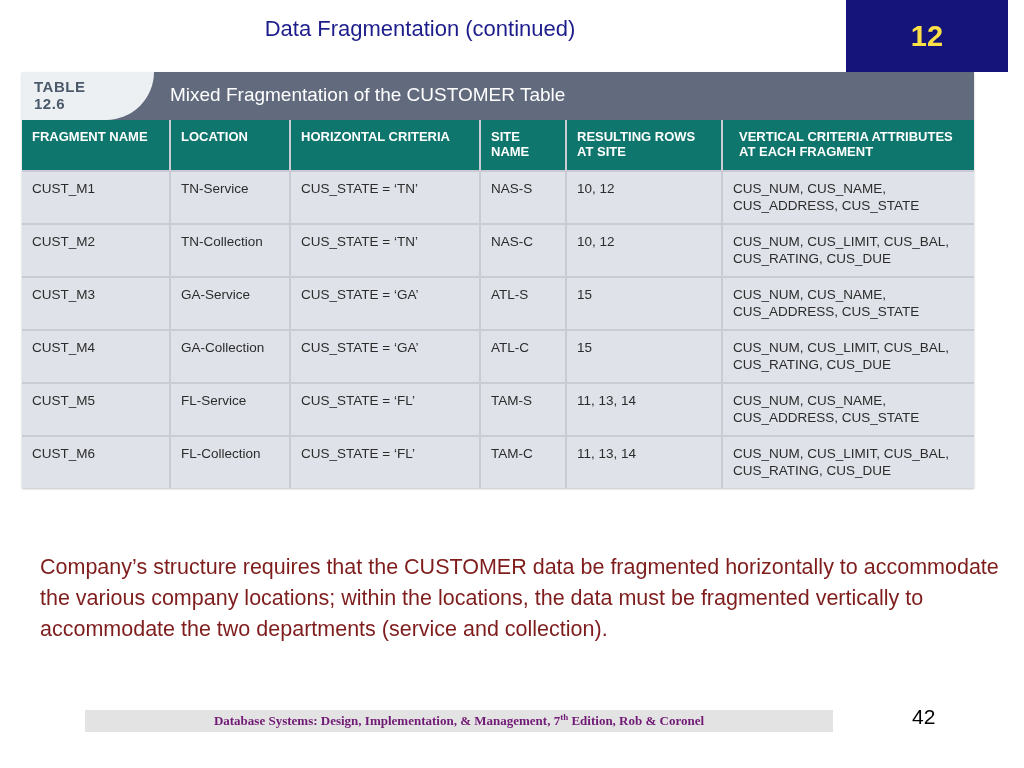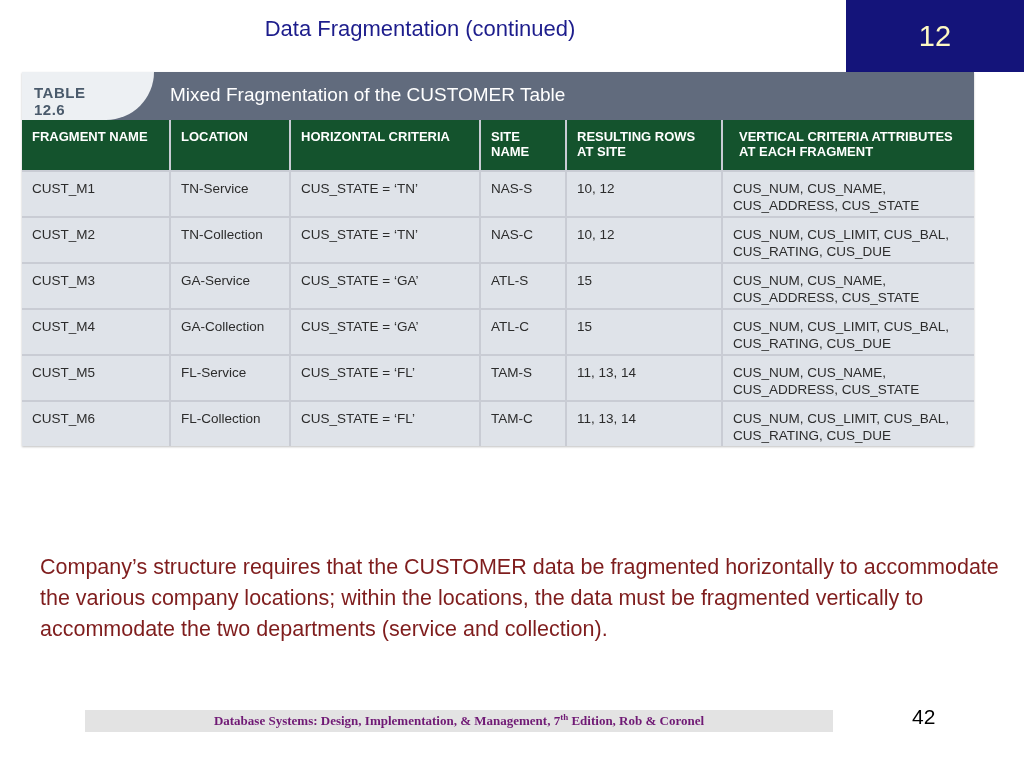--- a/index.html
+++ b/index.html
@@ -25,26 +25,26 @@
     font-size: 22px;
     color: #1d1d8c;
     font-family: "Liberation Sans", sans-serif;
   }
 
   
   .chapter-badge {
     position: absolute;
     top: 0;
     left: 846px;
-    width: 178px;
+    width: 162px;
     height: 72px;
     background: #14147a;
-    color: #fef9c3;
+    color: #fde047;
     font-size: 29px;
-    font-weight: normal;
+    font-weight: bold;
     display: flex;
     align-items: center;
     justify-content: center;
   }
 
   
   .figure {
     position: absolute;
     left: 22px;
     top: 72px;
@@ -63,57 +63,57 @@
     left: 0;
     top: 0;
     width: 132px;
     height: 48px;
     background: #edf0f3;
     border-bottom-right-radius: 48px 48px;
     color: #4a5a6b;
     font-size: 15px;
     font-weight: bold;
     line-height: 17px;
-    padding: 12px 0 0 12px;
+    padding: 6px 0 0 12px;
     box-sizing: border-box;
     letter-spacing: 0.5px;
   }
   .figure-header .fig-title {
     position: absolute;
     left: 148px;
     top: 12px;
     color: #ffffff;
     font-size: 19px;
     font-weight: normal;
   }
 
   table.ftable {
     border-collapse: collapse;
     width: 952px;
     table-layout: fixed;
     font-size: 13.5px;
     color: #2c2c2c;
   }
   table.ftable th {
-    background: #14532d;
+    background: #0f766e;
     color: #ffffff;
     text-align: left;
     vertical-align: top;
     font-size: 13px;
     font-weight: bold;
     padding: 9px 8px 11px 10px;
     border-right: 2px solid #c9ccd4;
     border-bottom: 2px solid #c9ccd4;
     line-height: 15px;
   }
   table.ftable th:last-child { border-right: none; padding-left: 16px; }
   table.ftable td {
     background: #dfe3e9;
     vertical-align: top;
-    padding: 8px 8px 2px 10px;
+    padding: 8px 8px 9px 10px;
     border-right: 2px solid #c9ccd4;
     border-bottom: 2px solid #c9ccd4;
     line-height: 17px;
     font-size: 13.5px;
   }
   table.ftable td:last-child { border-right: none; }
   table.ftable tr:last-child td { border-bottom: none; }
 
   .col-1 { width: 148px; }
   .col-2 { width: 120px; }

